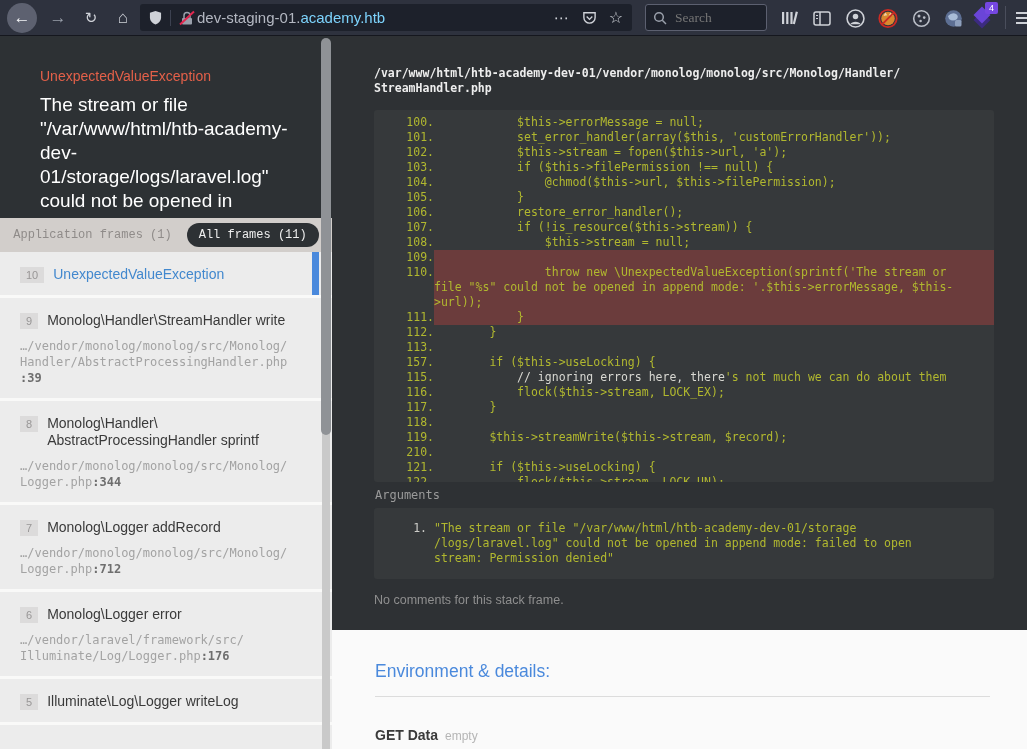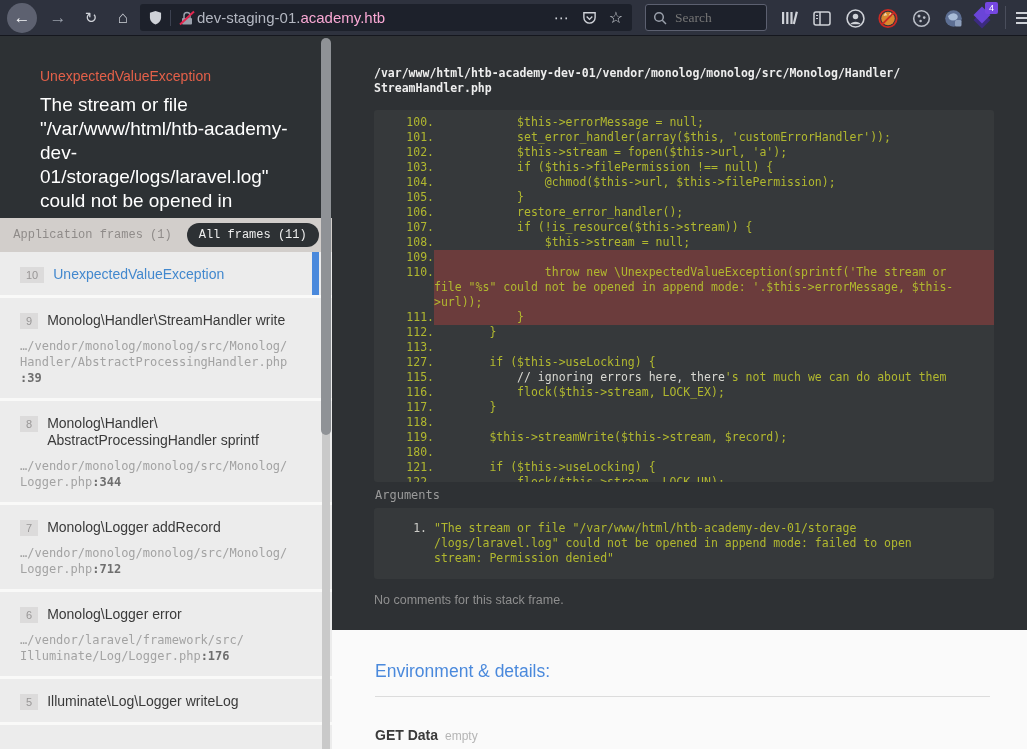--- a/index.html
+++ b/index.html
@@ -14,21 +14,21 @@
            text-align:center;line-height:29px;font-size:17px;color:#cfd2d8;}
   .btn-back{left:7px;background:#5d6170;color:#f4f5f7;}
   .btn-forward{left:43px;color:#9aa0ab;}
   .btn-reload{left:76px;font-size:15px;}
   .btn-home{left:108px;font-size:17px;}
   .urlbar{position:absolute;left:140px;top:4px;width:492px;height:27px;background:#1d212b;
           border-radius:3px;display:flex;align-items:center;padding:0 9px;box-sizing:border-box;}
   .urlbar .sep{width:1px;height:16px;background:#3c4150;margin:0 8px;}
   .url-text{font-size:15px;white-space:nowrap;margin-left:2px;}
   .url-dim{color:#b3b7c1;}
-  .url-strong{color:#f9a8d4;}
+  .url-strong{color:#7dd3fc;}
   .url-actions{margin-left:auto;display:flex;align-items:center;gap:12px;color:#cfd2d8;}
   .dots{font-size:15px;letter-spacing:1px;}
   .star{font-size:16px;}
   .searchbar{position:absolute;left:645px;top:4px;width:122px;height:27px;background:#1d212b;
              border:1px solid #5c6070;border-radius:3px;display:flex;align-items:center;
              padding:0 7px;box-sizing:border-box;}
   .searchbar input{background:transparent;border:0;outline:0;color:#9aa0ab;font-size:13.5px;
                    width:84px;margin-left:6px;font-family:Liberation Serif, serif;}
   .tb-icon{position:absolute;top:8px;width:20px;height:20px;display:flex;
            align-items:center;justify-content:center;}
@@ -329,21 +329,21 @@
           </div>
           <div class="code-line">
             <span class="gutter">112.</span>
             <span class="code-text">        }</span>
           </div>
           <div class="code-line">
             <span class="gutter">113.</span>
             <span class="code-text"> </span>
           </div>
           <div class="code-line">
-            <span class="gutter">127.</span>
+            <span class="gutter">157.</span>
             <span class="code-text">        if ($this-&gt;useLocking) {</span>
           </div>
           <div class="code-line">
             <span class="gutter">115.</span>
             <span class="code-text"><span class="plain">            // ignoring errors here, there</span>'s not much we can do about them</span>
           </div>
           <div class="code-line">
             <span class="gutter">116.</span>
             <span class="code-text">            flock($this-&gt;stream, LOCK_EX);</span>
           </div>
@@ -353,21 +353,21 @@
           </div>
           <div class="code-line">
             <span class="gutter">118.</span>
             <span class="code-text"> </span>
           </div>
           <div class="code-line">
             <span class="gutter">119.</span>
             <span class="code-text">        $this-&gt;streamWrite($this-&gt;stream, $record);</span>
           </div>
           <div class="code-line">
-            <span class="gutter">180.</span>
+            <span class="gutter">210.</span>
             <span class="code-text"> </span>
           </div>
           <div class="code-line">
             <span class="gutter">121.</span>
             <span class="code-text">        if ($this-&gt;useLocking) {</span>
           </div>
           <div class="code-line">
             <span class="gutter">122.</span>
             <span class="code-text">            flock($this-&gt;stream, LOCK_UN);</span>
           </div>

